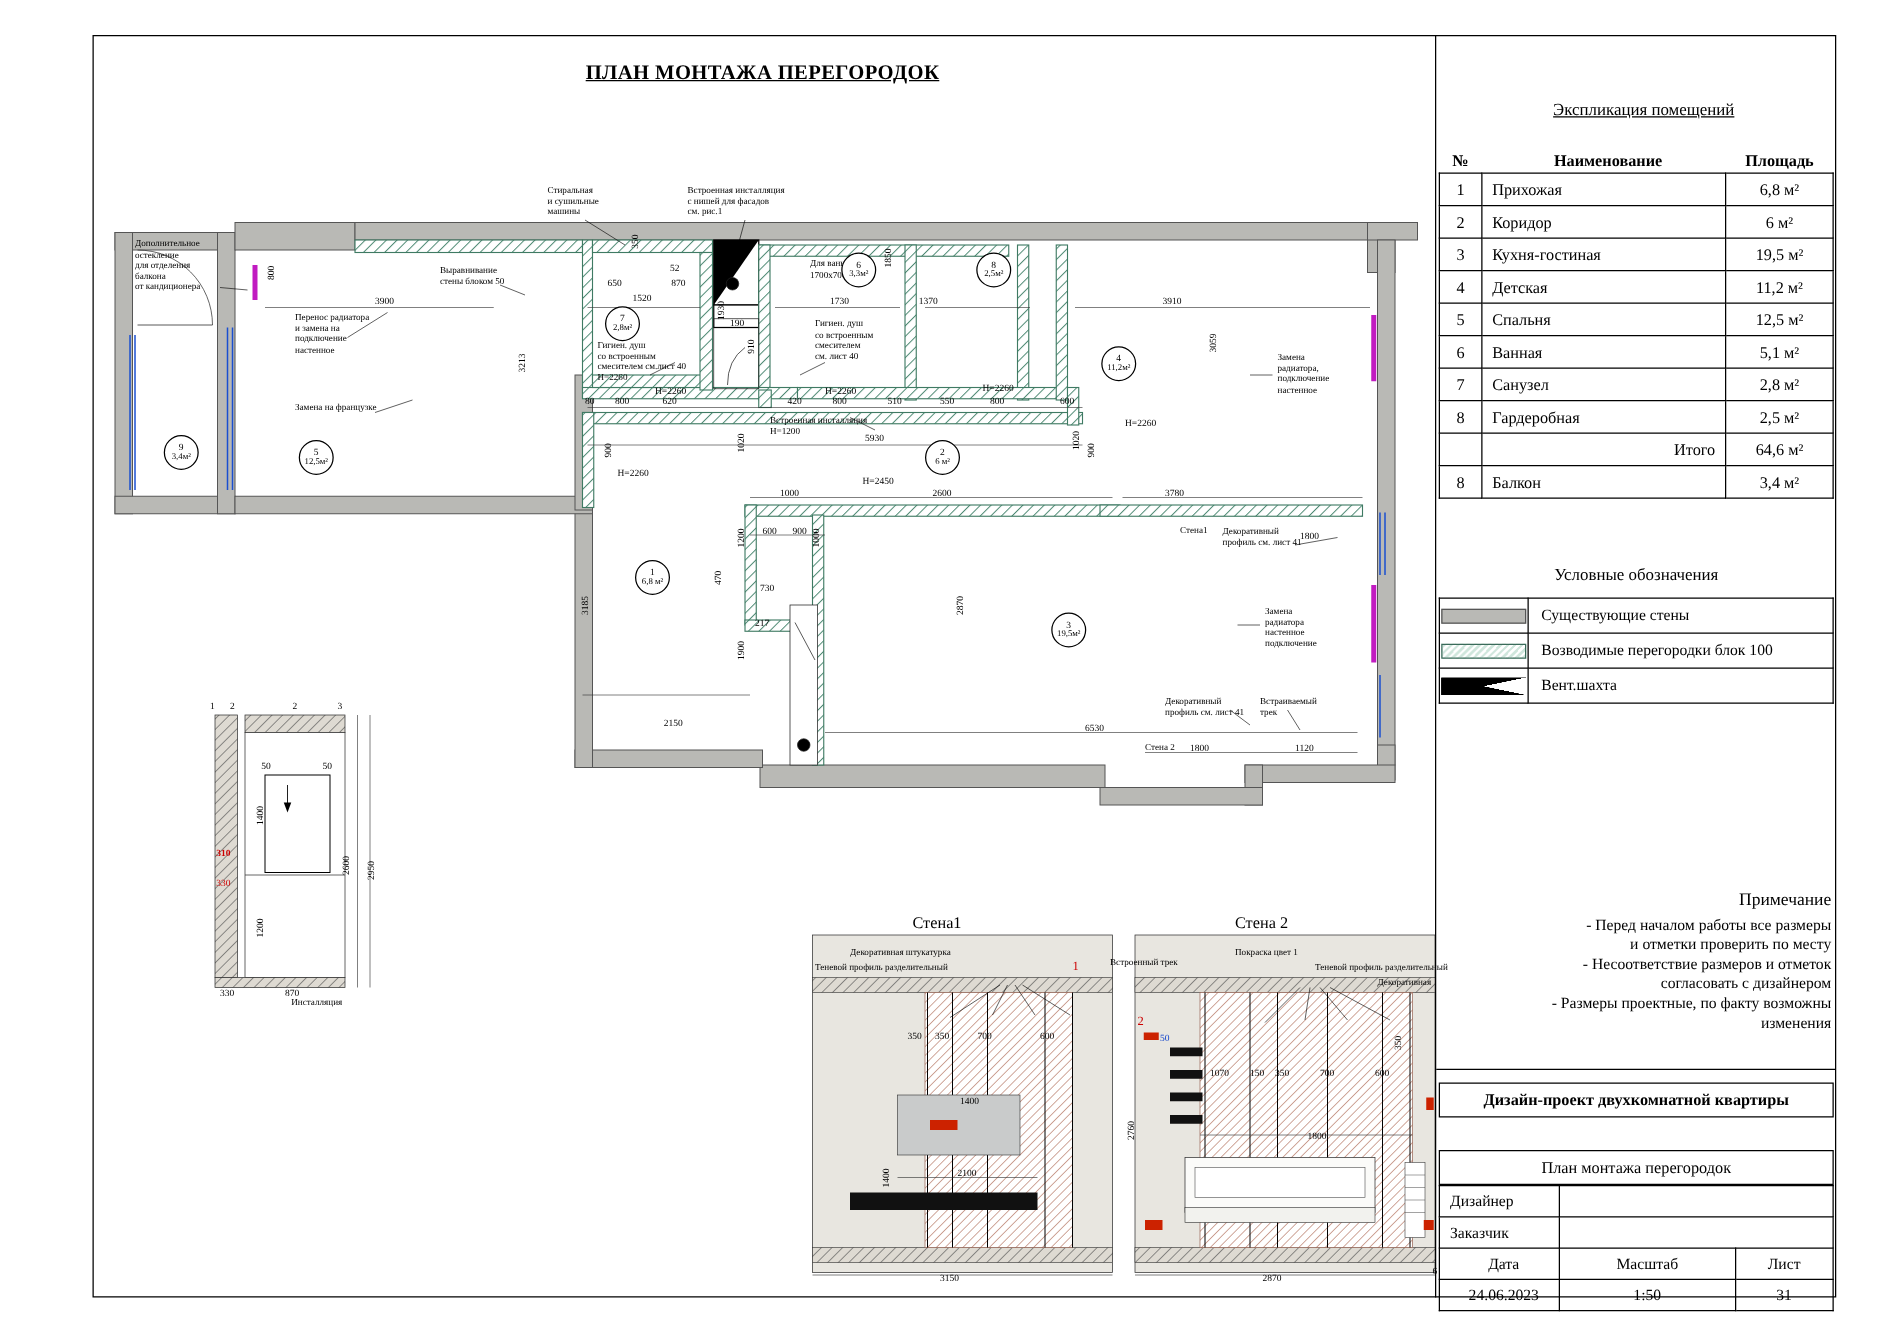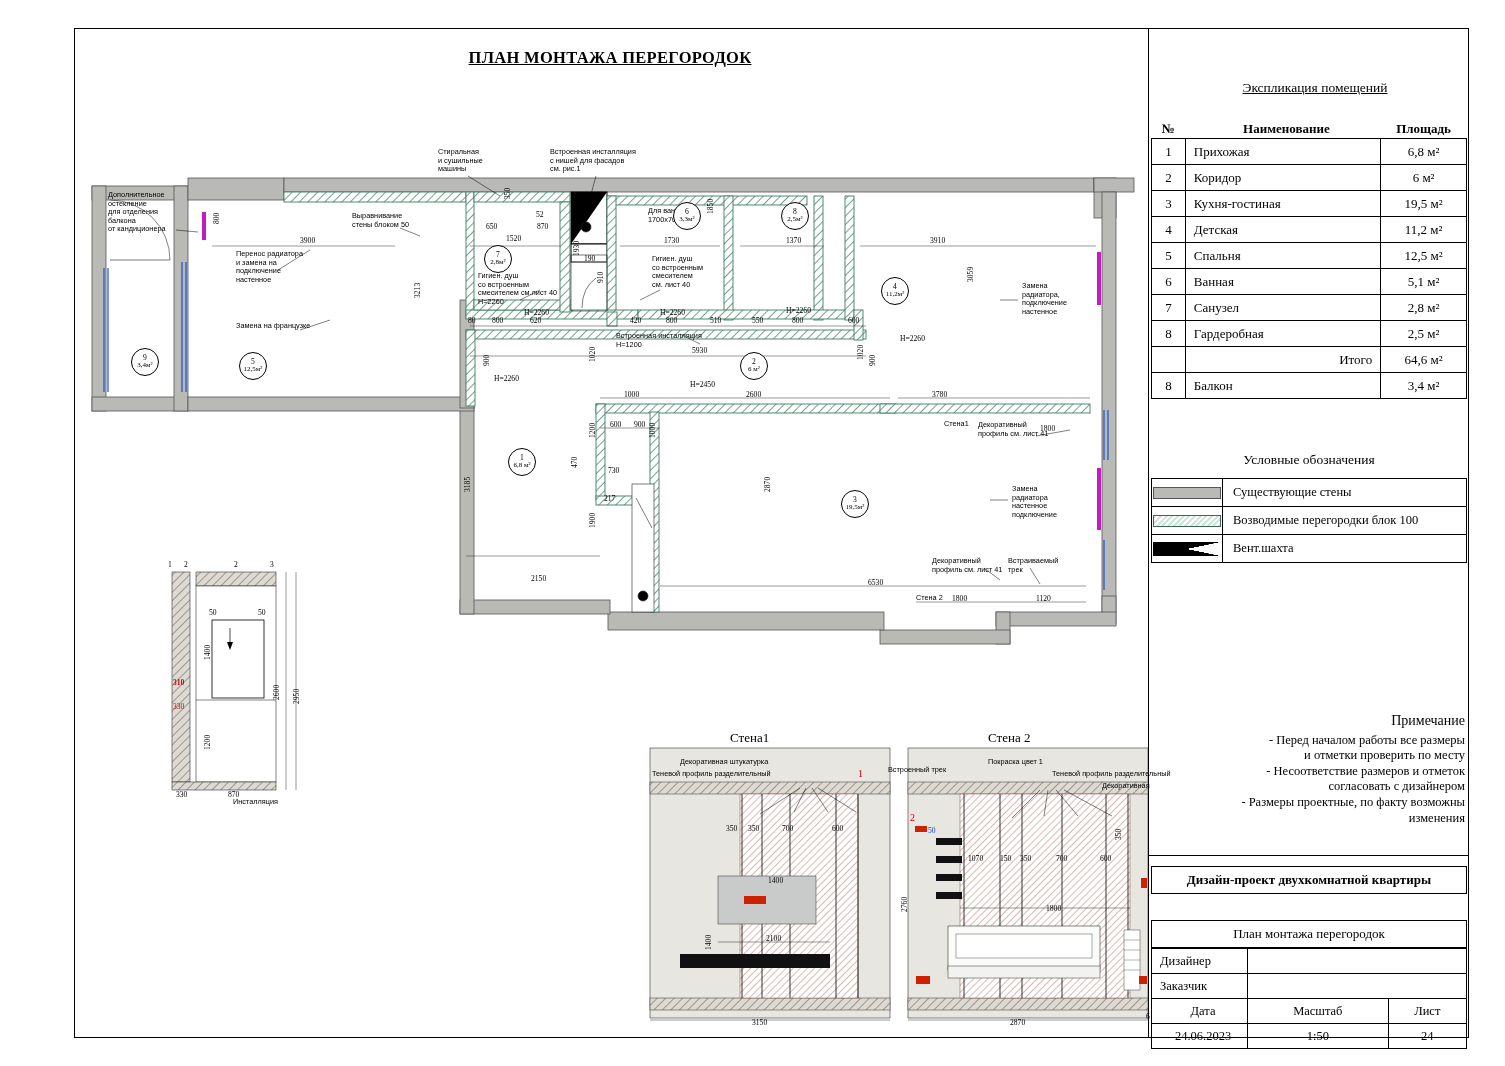--- a/index.html
+++ b/index.html
@@ -36,21 +36,21 @@
      display:flex;align-items:center;justify-content:center;font-size:13px;font-weight:bold;}
   .sheet-name{position:absolute;left:1151px;top:920px;width:316px;height:28px;border:1px solid #000;box-sizing:border-box;
      display:flex;align-items:center;justify-content:center;font-size:13px;}
   .stamp{position:absolute;left:1151px;top:948px;width:316px;}
   .stamp td{border:1px solid #000;height:22px;font-size:12.5px;text-align:center;}
   .stamp .k{width:86px;padding-left:8px;text-align:left;}
   
   svg{position:absolute;left:0;top:0;}
   .lbl{font-family:"Liberation Serif",serif;}
   
-  .nt-box{position:absolute;font-size:7.3px;line-height:1.18;font-family:Liberation Sans, sans-serif;color:#000;}
+  .nt-box{position:absolute;font-size:7.3px;line-height:1.18;font-family:Liberation Serif, serif;color:#000;}
   .dim{position:absolute;font-size:7.6px;font-family:"Liberation Serif",serif;}
   .dimv{position:absolute;font-size:7.6px;font-family:"Liberation Serif",serif;transform:rotate(-90deg);transform-origin:left top;white-space:nowrap;}
   .rn{position:absolute;width:26px;height:26px;border:1px solid #000;border-radius:50%;background:#fff;
      display:flex;flex-direction:column;align-items:center;justify-content:center;font-size:7px;line-height:1.05;}
   .rn b{font-weight:normal;font-size:7.6px;}
   .sec-t{position:absolute;font-size:13px;}
   .redtxt{color:#cc0000;}
   .blu{color:#1144cc;}
 </style>
 </head>
@@ -287,21 +287,21 @@
       </div>
     </div>
   <div id="plan-dims">
       <div class="dim" style="left: 300px; top: 236px;">3900</div>
       <div class="dim" style="left: 486px; top: 222px;">650</div>
       <div class="dim" style="left: 537px; top: 222px;">870</div>
       <div class="dim" style="left: 506px; top: 234px;">1520</div>
       <div class="dimv" style="left: 503px; top: 199px;">350</div>
       <div class="dim" style="left: 536px; top: 210px;">52</div>
       <div class="dim" style="left: 664px; top: 236px;">1730</div>
-      <div class="dim" style="left: 786px; top: 236px; font-family: Liberation Serif, serif;">1370</div>
+      <div class="dim" style="left: 735px; top: 236px; font-family: Liberation Serif, serif;">1370</div>
       <div class="dim" style="left: 930px; top: 236px; text-align: center;">3910</div>
       <div class="dimv" style="left: 706px; top: 214px;">1850</div>
       <div class="dimv" style="left: 572px; top: 256px;">1930</div>
       <div class="dim" style="left: 584px; top: 254px;">190</div>
       <div class="dimv" style="left: 596px; top: 283px;">910</div>
       <div class="dimv" style="left: 413px; top: 298px;">3213</div>
       <div class="dimv" style="left: 966px; top: 282px;">3059</div>
       <div class="dim" style="left: 468px; top: 316px;">80</div>
       <div class="dim" style="left: 492px; top: 316px;">800</div>
       <div class="dim" style="left: 530px; top: 316px;">620</div>
@@ -630,17 +630,17 @@
         <td colspan="2"></td>
       </tr>
       <tr>
         <td class="k" style="text-align:center">Дата</td>
         <td>Масштаб</td>
         <td>Лист</td>
       </tr>
       <tr>
         <td class="k" style="text-align:center">24.06.2023</td>
         <td>1:50</td>
-        <td>24</td>
+        <td>31</td>
       </tr>
     </tbody>
   </table>
 </div>
 
 </body></html>

